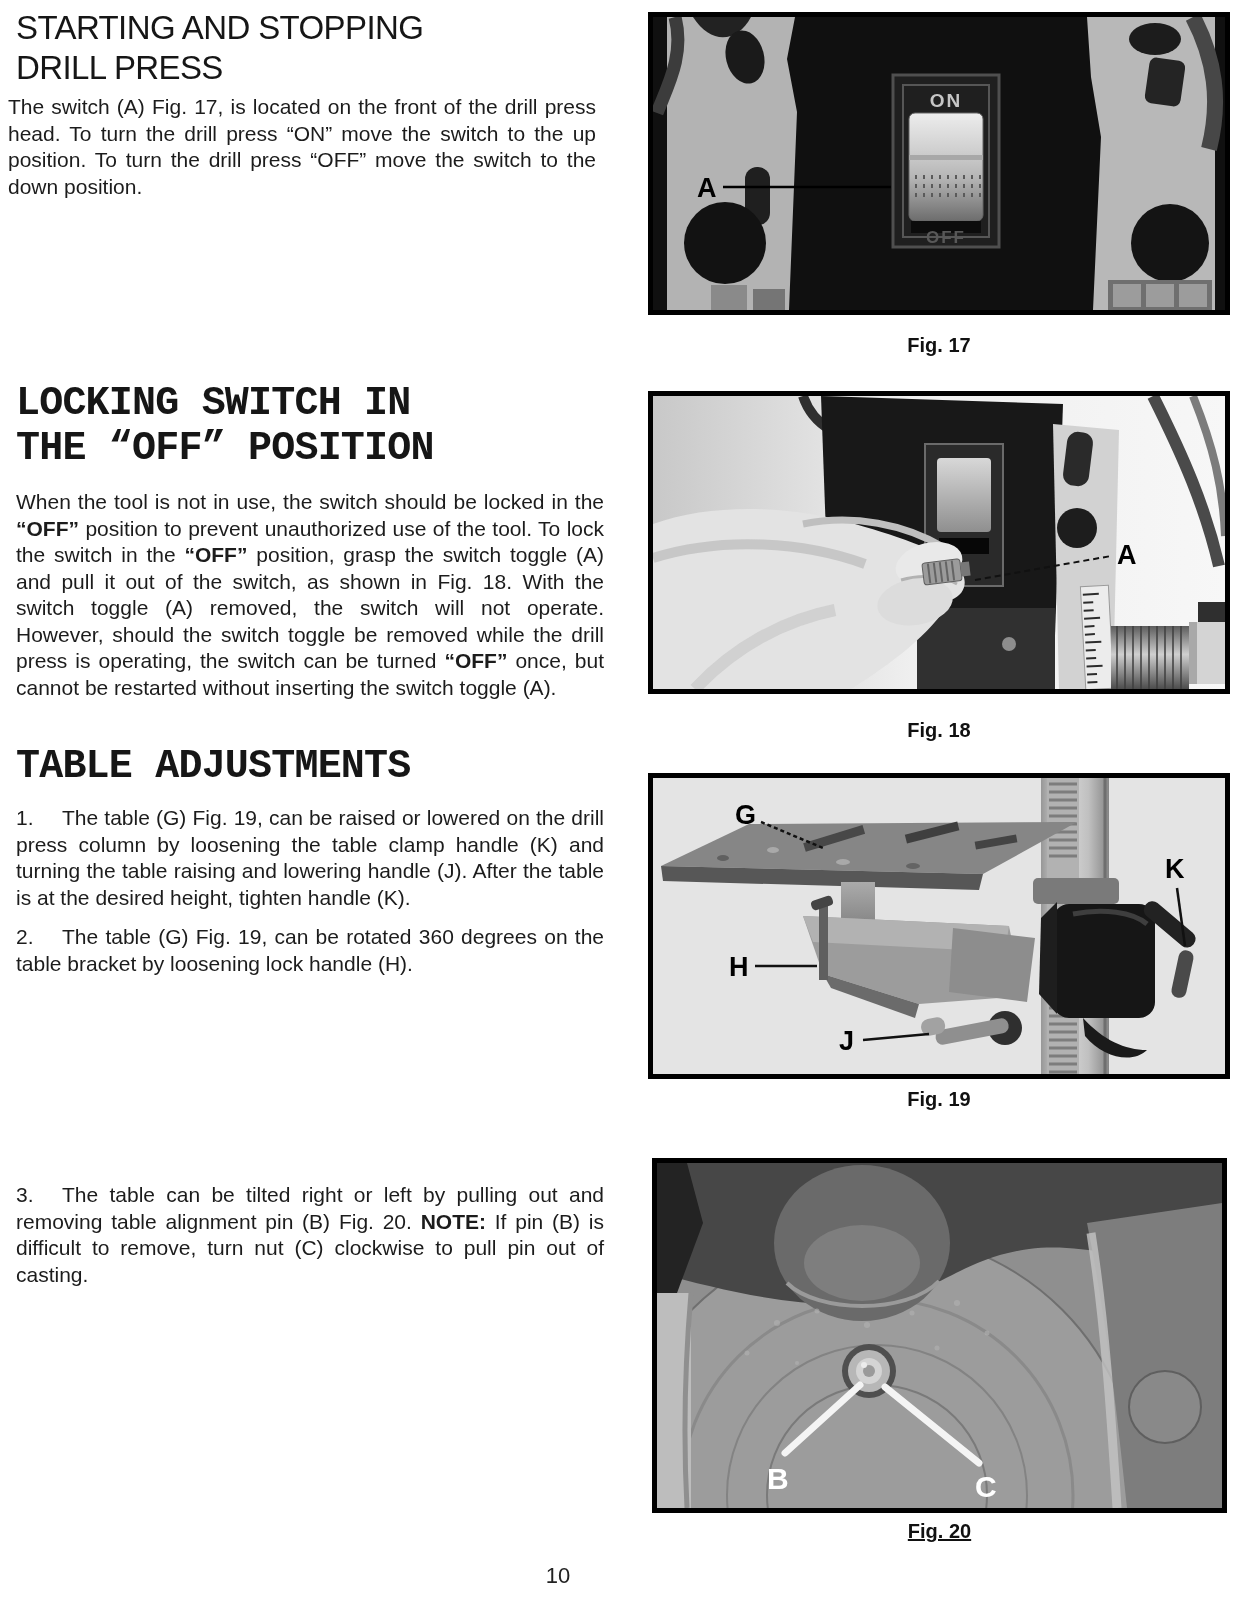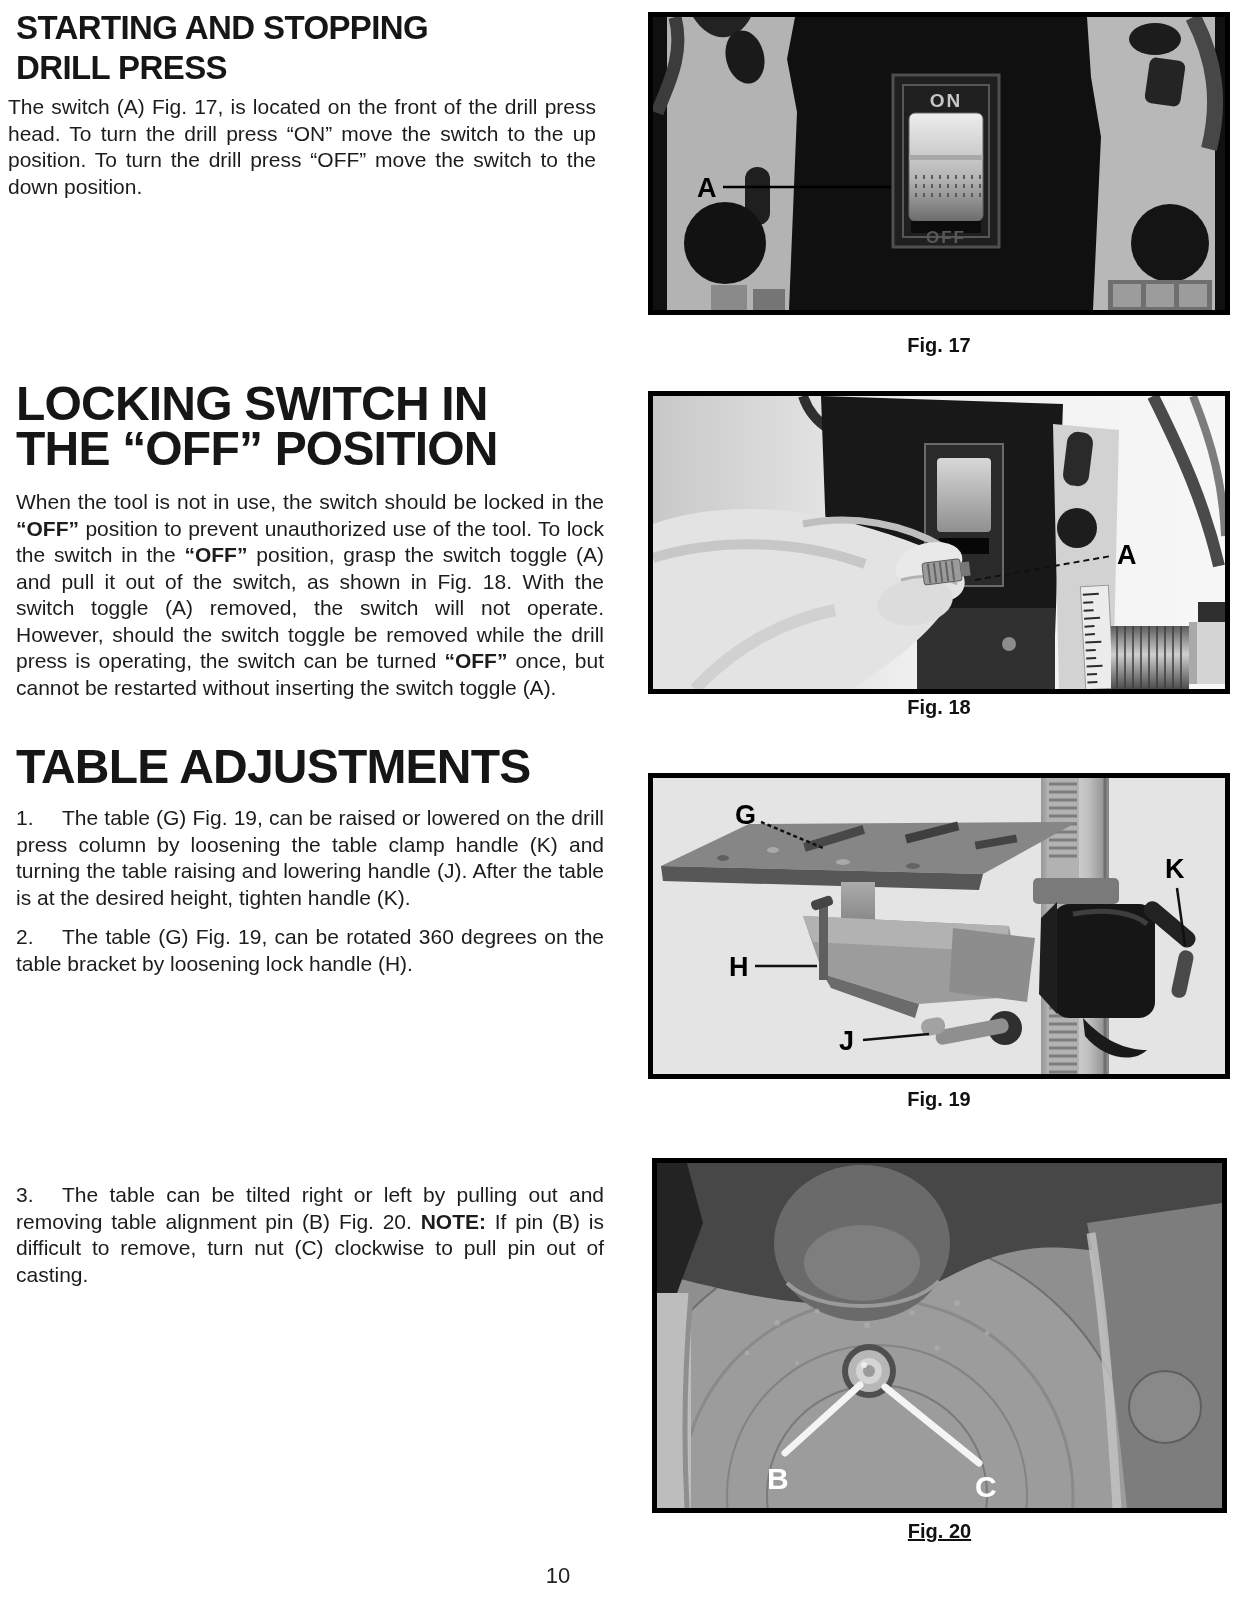--- a/index.html
+++ b/index.html
@@ -1,20 +1,20 @@
 <!DOCTYPE html>
 <html><head>
 <meta charset="utf-8">
 <style>
   html,body{margin:0;padding:0;background:#ffffff;}
   .page{position:relative;width:1236px;height:1600px;background:#fff;
         font-family:"Liberation Sans",sans-serif;color:#161616;overflow:hidden;}
   .abs{position:absolute;}
-  .h-small{font-size:33px;font-weight:bold;line-height:40px;letter-spacing:-0.6px;}
-  .h-large{font-size:48px;font-weight:bold;line-height:45px;letter-spacing:-0.8px;}
+  .h-small{font-size:33px;font-weight:normal;line-height:40px;letter-spacing:-0.6px;}
+  .h-large{font-size:40px;font-weight:bold;line-height:45px;letter-spacing:-0.8px;font-family:Liberation Mono, monospace;}
   .h-line{display:block;}
   .para{font-size:21px;line-height:26.5px;text-align:justify;color:#1c1c1c;}
   .para b{font-weight:bold;}
   .num{display:inline-block;width:46px;}
   .fig{position:absolute;}
   .fig-frame{border:5px solid #000;background:#fff;line-height:0;}
   .fig-frame svg{display:block;}
   .fig-caption{text-align:center;font-weight:bold;font-size:20px;color:#111;line-height:26px;}
   .page-number{position:absolute;left:0;top:1563px;width:1116px;text-align:center;
                font-size:22px;color:#222;}
@@ -201,21 +201,21 @@
               <line x1="288" y1="166" x2="288" y2="186"></line>
               <line x1="294" y1="166" x2="294" y2="186"></line>
               <line x1="300" y1="166" x2="300" y2="186"></line>
             </g>
           <rect x="308" y="169" width="9" height="14" fill="#787878"></rect>
         </g>
         <line x1="322" y1="184" x2="458" y2="160" stroke="#111" stroke-width="2" stroke-dasharray="6,4"></line>
         <text class="lbl" x="464" y="168">A</text>
       </svg>
     </div>
-    <figcaption class="fig-caption" style="margin-top:0;">Fig. 18</figcaption>
+    <figcaption class="fig-caption" style="margin-top:23px;">Fig. 18</figcaption>
   </figure>
 
   <figure class="fig" style="left:648px;top:773px;width:582px;margin:0;">
     <div class="fig-frame">
       <svg width="572" height="296" viewBox="0 0 572 296">
         <defs>
           <linearGradient id="col19" x1="0" y1="0" x2="1" y2="0">
             <stop offset="0" stop-color="#979797"></stop>
               <stop offset="0.3" stop-color="#dedede"></stop>
             <stop offset="0.7" stop-color="#c0c0c0"></stop>

